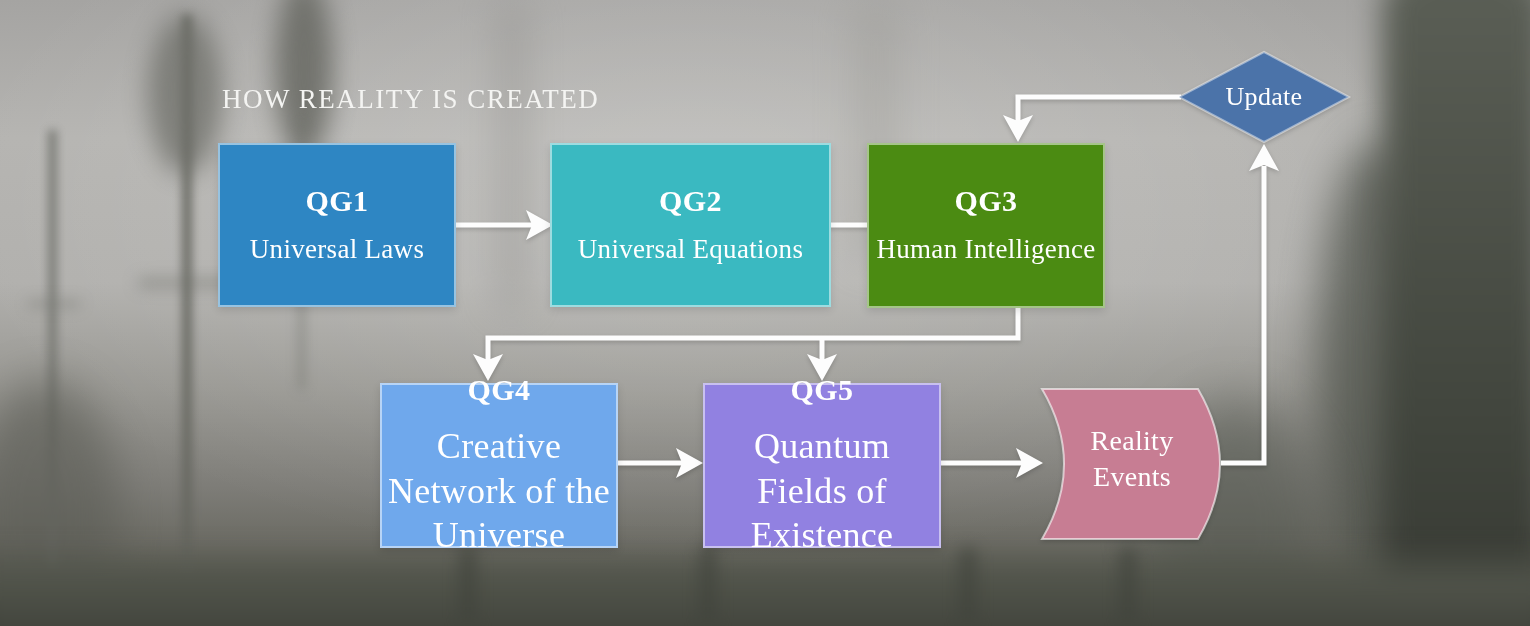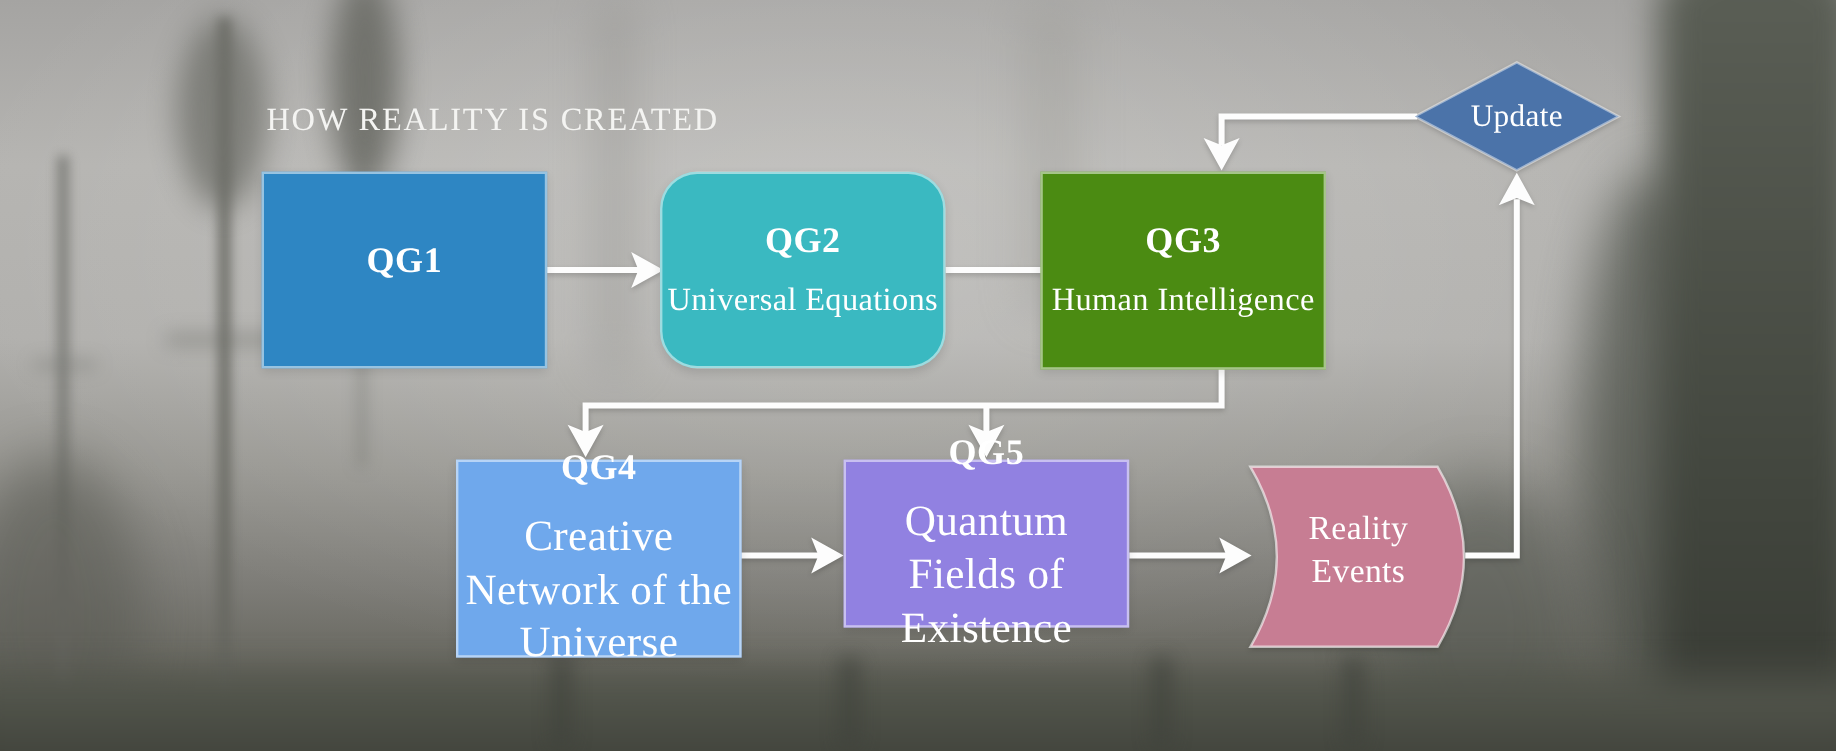--- a/index.html
+++ b/index.html
@@ -41,24 +41,24 @@
     position:absolute;display:flex;flex-direction:column;align-items:center;justify-content:center;
     color:#fff;text-align:center;box-sizing:border-box;border:2px solid rgba(255,255,255,.5);
     box-shadow:0 3px 8px rgba(0,0,0,.12);
   }
   .node .heading{font-weight:700;font-size:30px;letter-spacing:.5px;}
   .node .body{font-size:27px;line-height:1.24;letter-spacing:.3px;}
   .row-top .heading{margin-bottom:15px;}
   .row-bottom .heading{margin-bottom:17px;}
   .row-bottom .body{font-size:36px;}
   .node-qg1{left:218px;top:143px;width:238px;height:164px;background:#2e86c3;}
-  .node-qg2{left:550px;top:143px;width:238px;height:164px;background:#3ab9c1;border-radius:31px;}
+  .node-qg2{left:550px;top:143px;width:281px;height:164px;background:#3ab9c1;}
   .node-qg3{left:867px;top:143px;width:238px;height:165px;background:#4b8b12;}
   .node-qg4{left:380px;top:383px;width:238px;height:165px;background:#6fa8ec;}
-  .node-qg5{left:703px;top:383px;width:238px;height:140px;background:#9181e1;}
+  .node-qg5{left:703px;top:383px;width:238px;height:165px;background:#9181e1;}
   
   .shape-label{position:absolute;color:#fff;text-align:center;}
   .label-update{left:1194px;top:82px;width:140px;font-size:26px;letter-spacing:.3px;}
   .label-reality{left:1052px;top:423px;width:160px;font-size:28px;line-height:1.3;letter-spacing:.3px;}
 </style>
 </head>
 <body>
 
 <div class="stage">
 
@@ -108,20 +108,21 @@
 
     <path d="M1042 389 L1198 389 Q1242 464 1198 539 L1042 539 Q1086 464 1042 389 Z" fill="#c77d93" stroke="rgba(255,255,255,0.6)" stroke-width="2"></path>
 
     <polygon points="1264,52 1349,97 1264,142 1179,97" fill="#4b73a9" stroke="rgba(255,255,255,0.45)" stroke-width="2"></polygon>
   </svg>
 
   <div class="title">HOW REALITY IS CREATED</div>
 
   <div class="node row-top node-qg1">
     <div class="heading">QG1</div>
+    <div class="body">Universal Laws</div>
   </div>
   <div class="node row-top node-qg2">
     <div class="heading">QG2</div>
     <div class="body">Universal Equations</div>
   </div>
   <div class="node row-top node-qg3">
     <div class="heading">QG3</div>
     <div class="body">Human Intelligence</div>
   </div>
   <div class="node row-bottom node-qg4">

